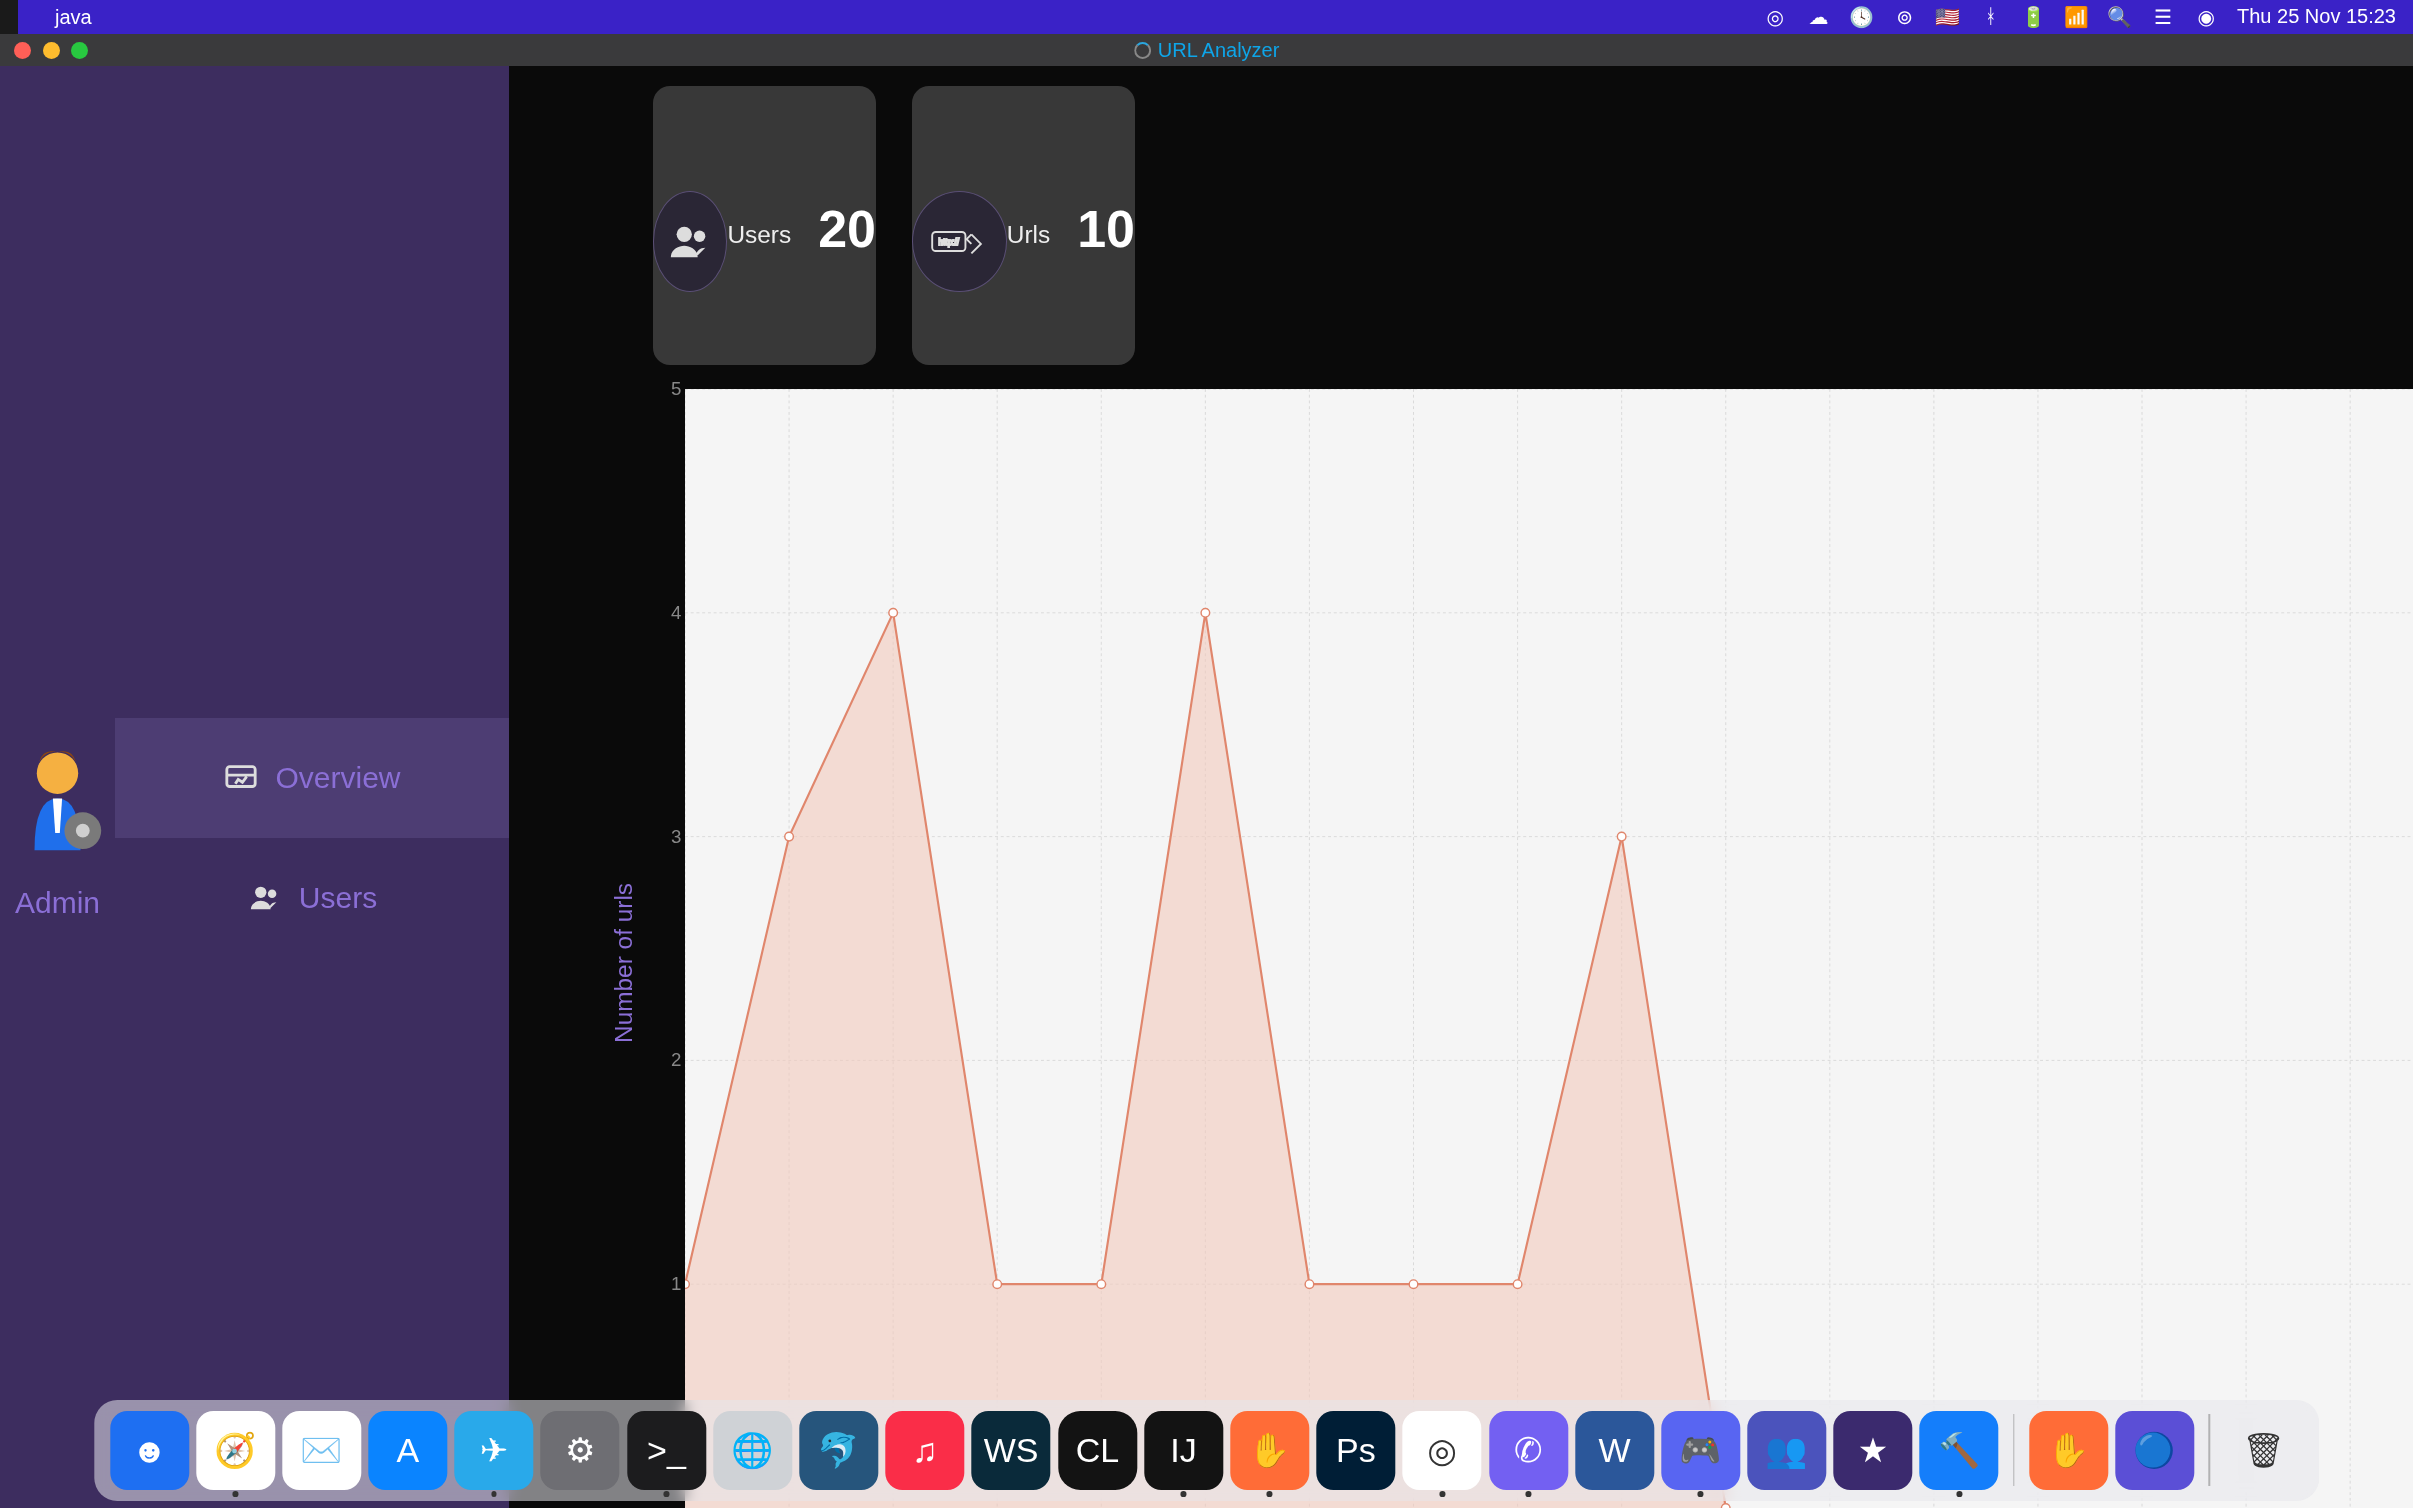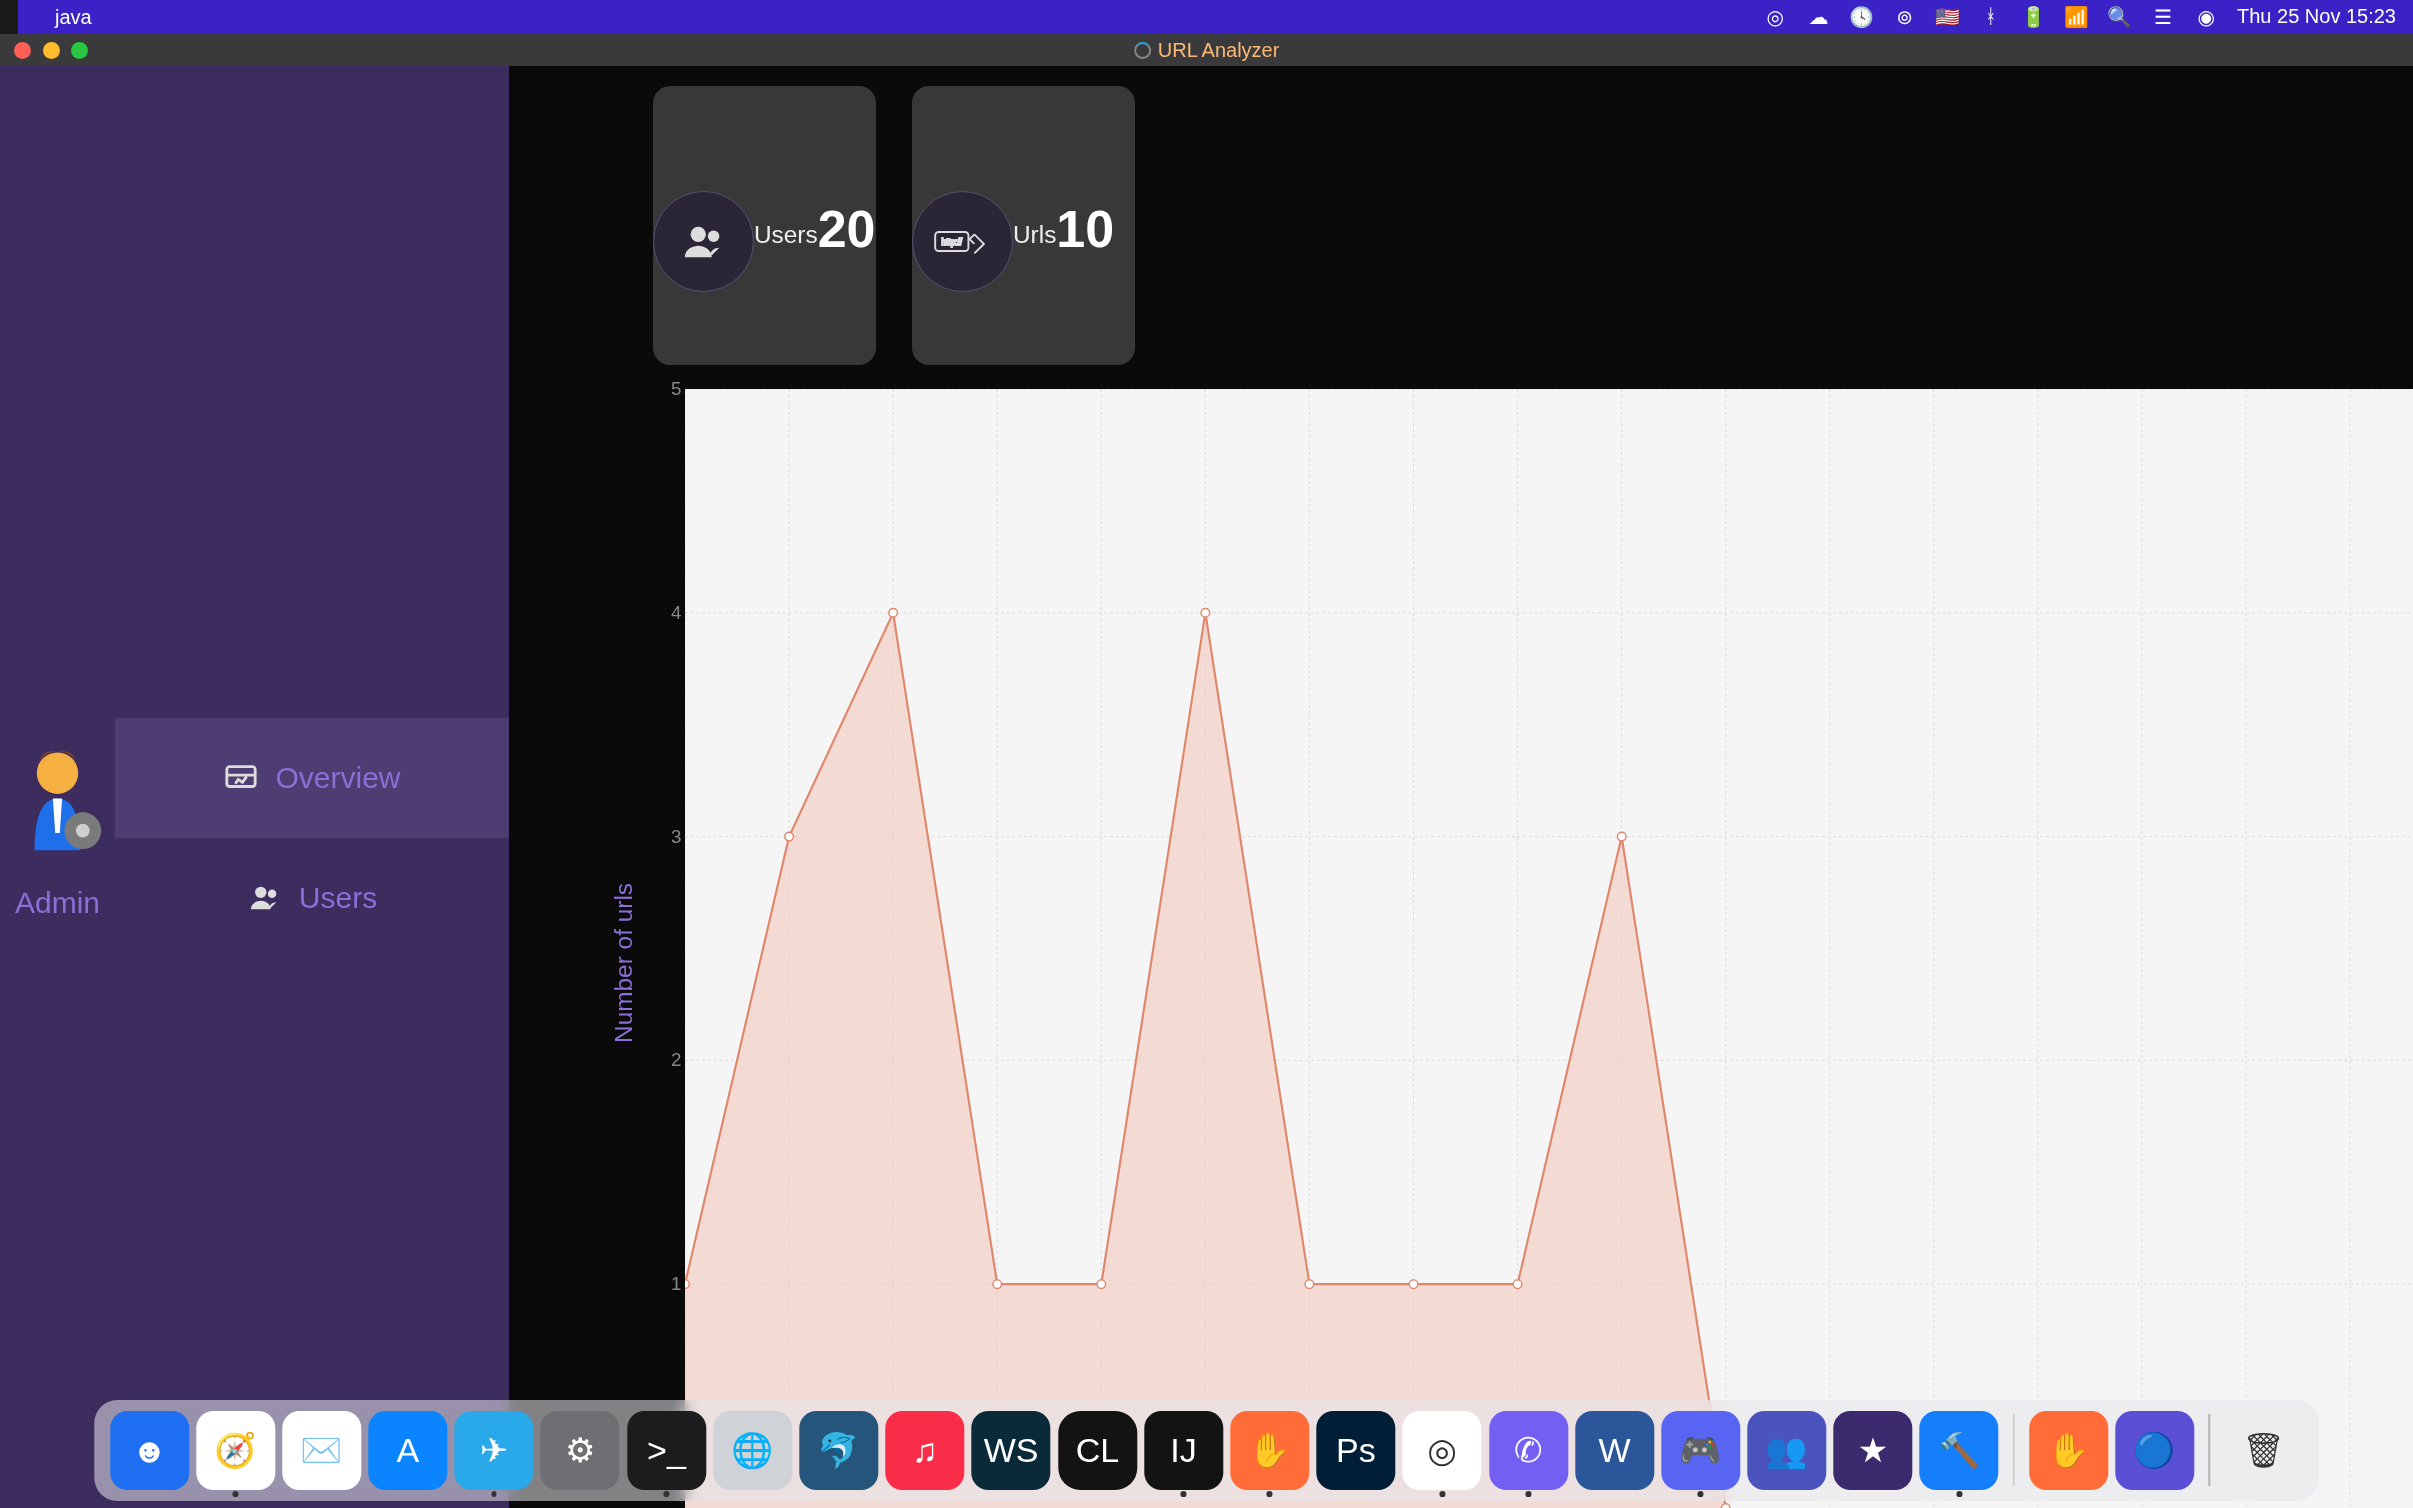--- a/index.html
+++ b/index.html
@@ -13,21 +13,21 @@
 .menubar-icon { width: 24.4px; height: 24.4px; display: inline-flex; align-items: center; justify-content: center; }
 
 
 .window { position: absolute; top: 34px; left: 0; right: 0; bottom: 0; background: #0a0a0a; display: flex; flex-direction: column; }
 .titlebar { height: 32px; background: #3a3a3c; display: flex; align-items: center; position: relative; }
 .traffic-lights { display: flex; gap: 11.5px; padding-left: 14.4px; }
 .tl { width: 17px; height: 17px; border-radius: 50%; }
 .tl.red { background: #ff5f57; }
 .tl.yellow { background: #febc2e; }
 .tl.green { background: #28c840; }
-.window-title { position: absolute; left: 50%; transform: translateX(-50%); color: #fdba74; font-size: 20px; display: flex; align-items: center; gap: 7.2px; }
+.window-title { position: absolute; left: 50%; transform: translateX(-50%); color: #0ea5e9; font-size: 20px; display: flex; align-items: center; gap: 7.2px; }
 .spinner { width: 17px; height: 17px; border: 2.2px solid #888; border-top-color: #2aa7e0; border-radius: 50%; }
 
 
 .content { flex: 1; display: flex; min-height: 0; }
 
 
 .sidebar { width: 509px; background: #3d2d5f; display: flex; flex-direction: row; align-items: center; }
 .avatar-wrap { margin-top: 86px; display: flex; flex-direction: column; align-items: center; }
 .avatar { width: 115px; height: 115px; position: relative; }
 .sidebar-user { color: #8b6fd6; font-size: 30px; margin-top: 30px; }
@@ -37,21 +37,21 @@
 .nav-item .nicon { width: 36px; height: 36px; display: inline-flex; align-items: center; justify-content: center; color: #ddd; }
 
 
 .main { flex: 1; background: #0a0a0a; position: relative; overflow: hidden; }
 
 
 .cards { display: flex; gap: 36px; padding: 20px 0 0 144px; }
 .card { width: 223px; height: 279px; background: #383838; border-radius: 17px; display: flex; flex-direction: row; align-items: center; }
 .card-icon { width: 101px; height: 101px; border-radius: 50%; background: #2a2635; border: 1.4px solid #5a4f75; margin-top: 32px; display: flex; align-items: center; justify-content: center; color: #ddd; }
 .card-label { color: #eee; font-size: 24.4px; margin-top: 18.7px; }
-.card-value { color: #fff; font-size: 52px; font-weight: 800; margin-top: 7.2px; }
+.card-value { color: #fff; font-size: 52px; font-weight: 800; margin-top: 7.2px; margin-left: 27px; }
 
 
 .chart-wrap { position: absolute; left: 101px; top: 323px; right: 0; bottom: 0; display: flex; }
 .ylabel { writing-mode: vertical-rl; transform: rotate(180deg); color: #8b6fd6; font-size: 24.4px; align-self: center; margin-right: 1.4px; padding-bottom: 29px; }
 .plot-box { flex: 1; position: relative; }
 .yt { position: absolute; right: calc(100% + 4.3px); transform: translateY(-50%); color: #888; font-size: 18.7px; }
 .plot-area { position: absolute; left: 46px; top: 0; right: 0; bottom: 0; background: #f5f5f5; }
 .gridlines line { stroke: #d0d0d0; stroke-width: 1; stroke-dasharray: 4 4; }
 
 

